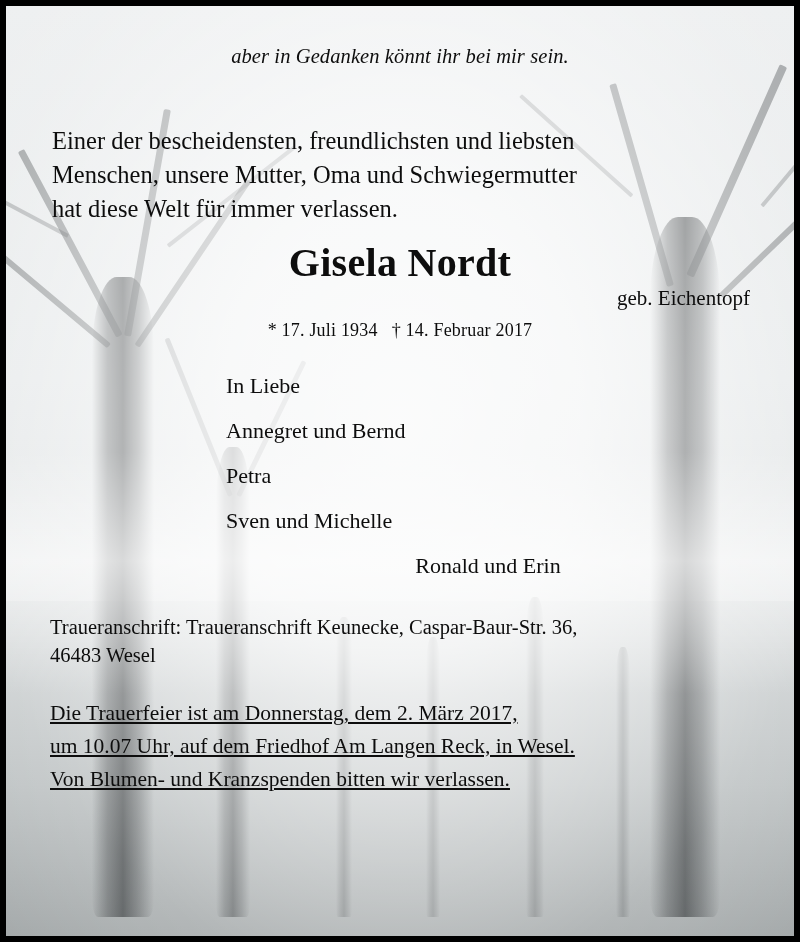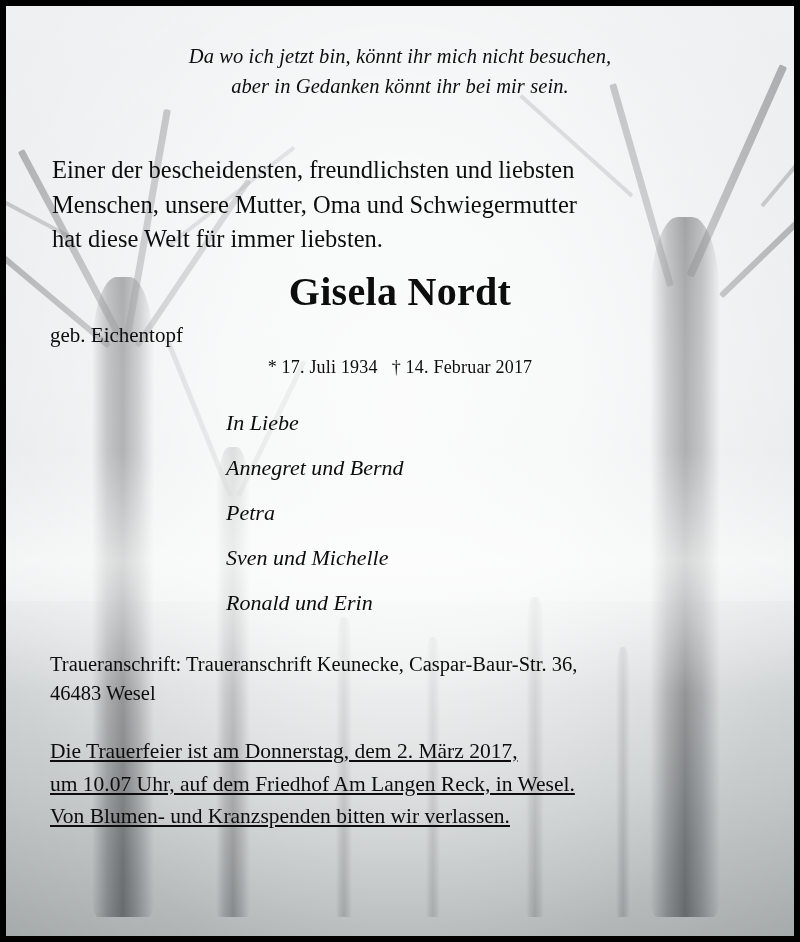--- a/index.html
+++ b/index.html
@@ -92,43 +92,42 @@
   }
   .lead span { display: block; }
   .name {
     margin-top: 12px;
     text-align: center;
     font-size: 40px;
     font-weight: bold;
     letter-spacing: 0.3px;
   }
   .maiden {
-    margin-top: 8px;
-    text-align: left;
+    margin-top: 0;
+    text-align: right;
     font-size: 21px;
   }
   .dates {
     margin-top: 9px;
     text-align: center;
     font-size: 18px;
     letter-spacing: 0.2px;
   }
   .dates .sep { display: inline-block; width: 14px; }
   .mourners {
     margin-top: 34px;
     margin-left: 176px;
     font-size: 22px;
     line-height: 1.0;
-    font-style: italic;
   }
   .mourners .m {
     display: block;
     margin-bottom: 23px;
   }
-  .mourners .m:last-child { margin-bottom: 0; }
+  .mourners .m:last-child { margin-bottom: 0; text-align: center; }
   .address {
     margin-top: 36px;
     font-size: 20.5px;
     line-height: 1.38;
     margin-left: 0;
   }
   .address span { display: block; }
   .ceremony {
     margin-top: 28px;
     font-size: 21.5px;
@@ -170,28 +169,27 @@
     <div class="trunk" style="left:520px; width:18px; height:320px; opacity:0.42;"></div>
     <div class="trunk" style="left:610px; width:14px; height:270px; opacity:0.35;"></div>
 
     <div class="mist"></div>
     <div class="vignette"></div>
   </div>
 
   <div class="content">
 
     <div class="epigraph">
-      <span class="l1">Da wo ich jetzt bin, könnt ihr mich nicht besuchen,</span>
       <span class="l2">aber in Gedanken könnt ihr bei mir sein.</span>
     </div>
 
     <div class="lead">
       <span>Einer der bescheidensten, freundlichsten und liebsten</span>
       <span>Menschen, unsere Mutter, Oma und Schwiegermutter</span>
-      <span>hat diese Welt für immer liebsten.</span>
+      <span>hat diese Welt für immer verlassen.</span>
     </div>
 
     <div class="name">Gisela Nordt</div>
     <div class="maiden">geb. Eichentopf</div>
     <div class="dates">
       <span>* 17. Juli 1934</span><span class="sep"></span><span>† 14. Februar 2017</span>
     </div>
 
     <div class="mourners">
       <span class="m">In Liebe</span>

